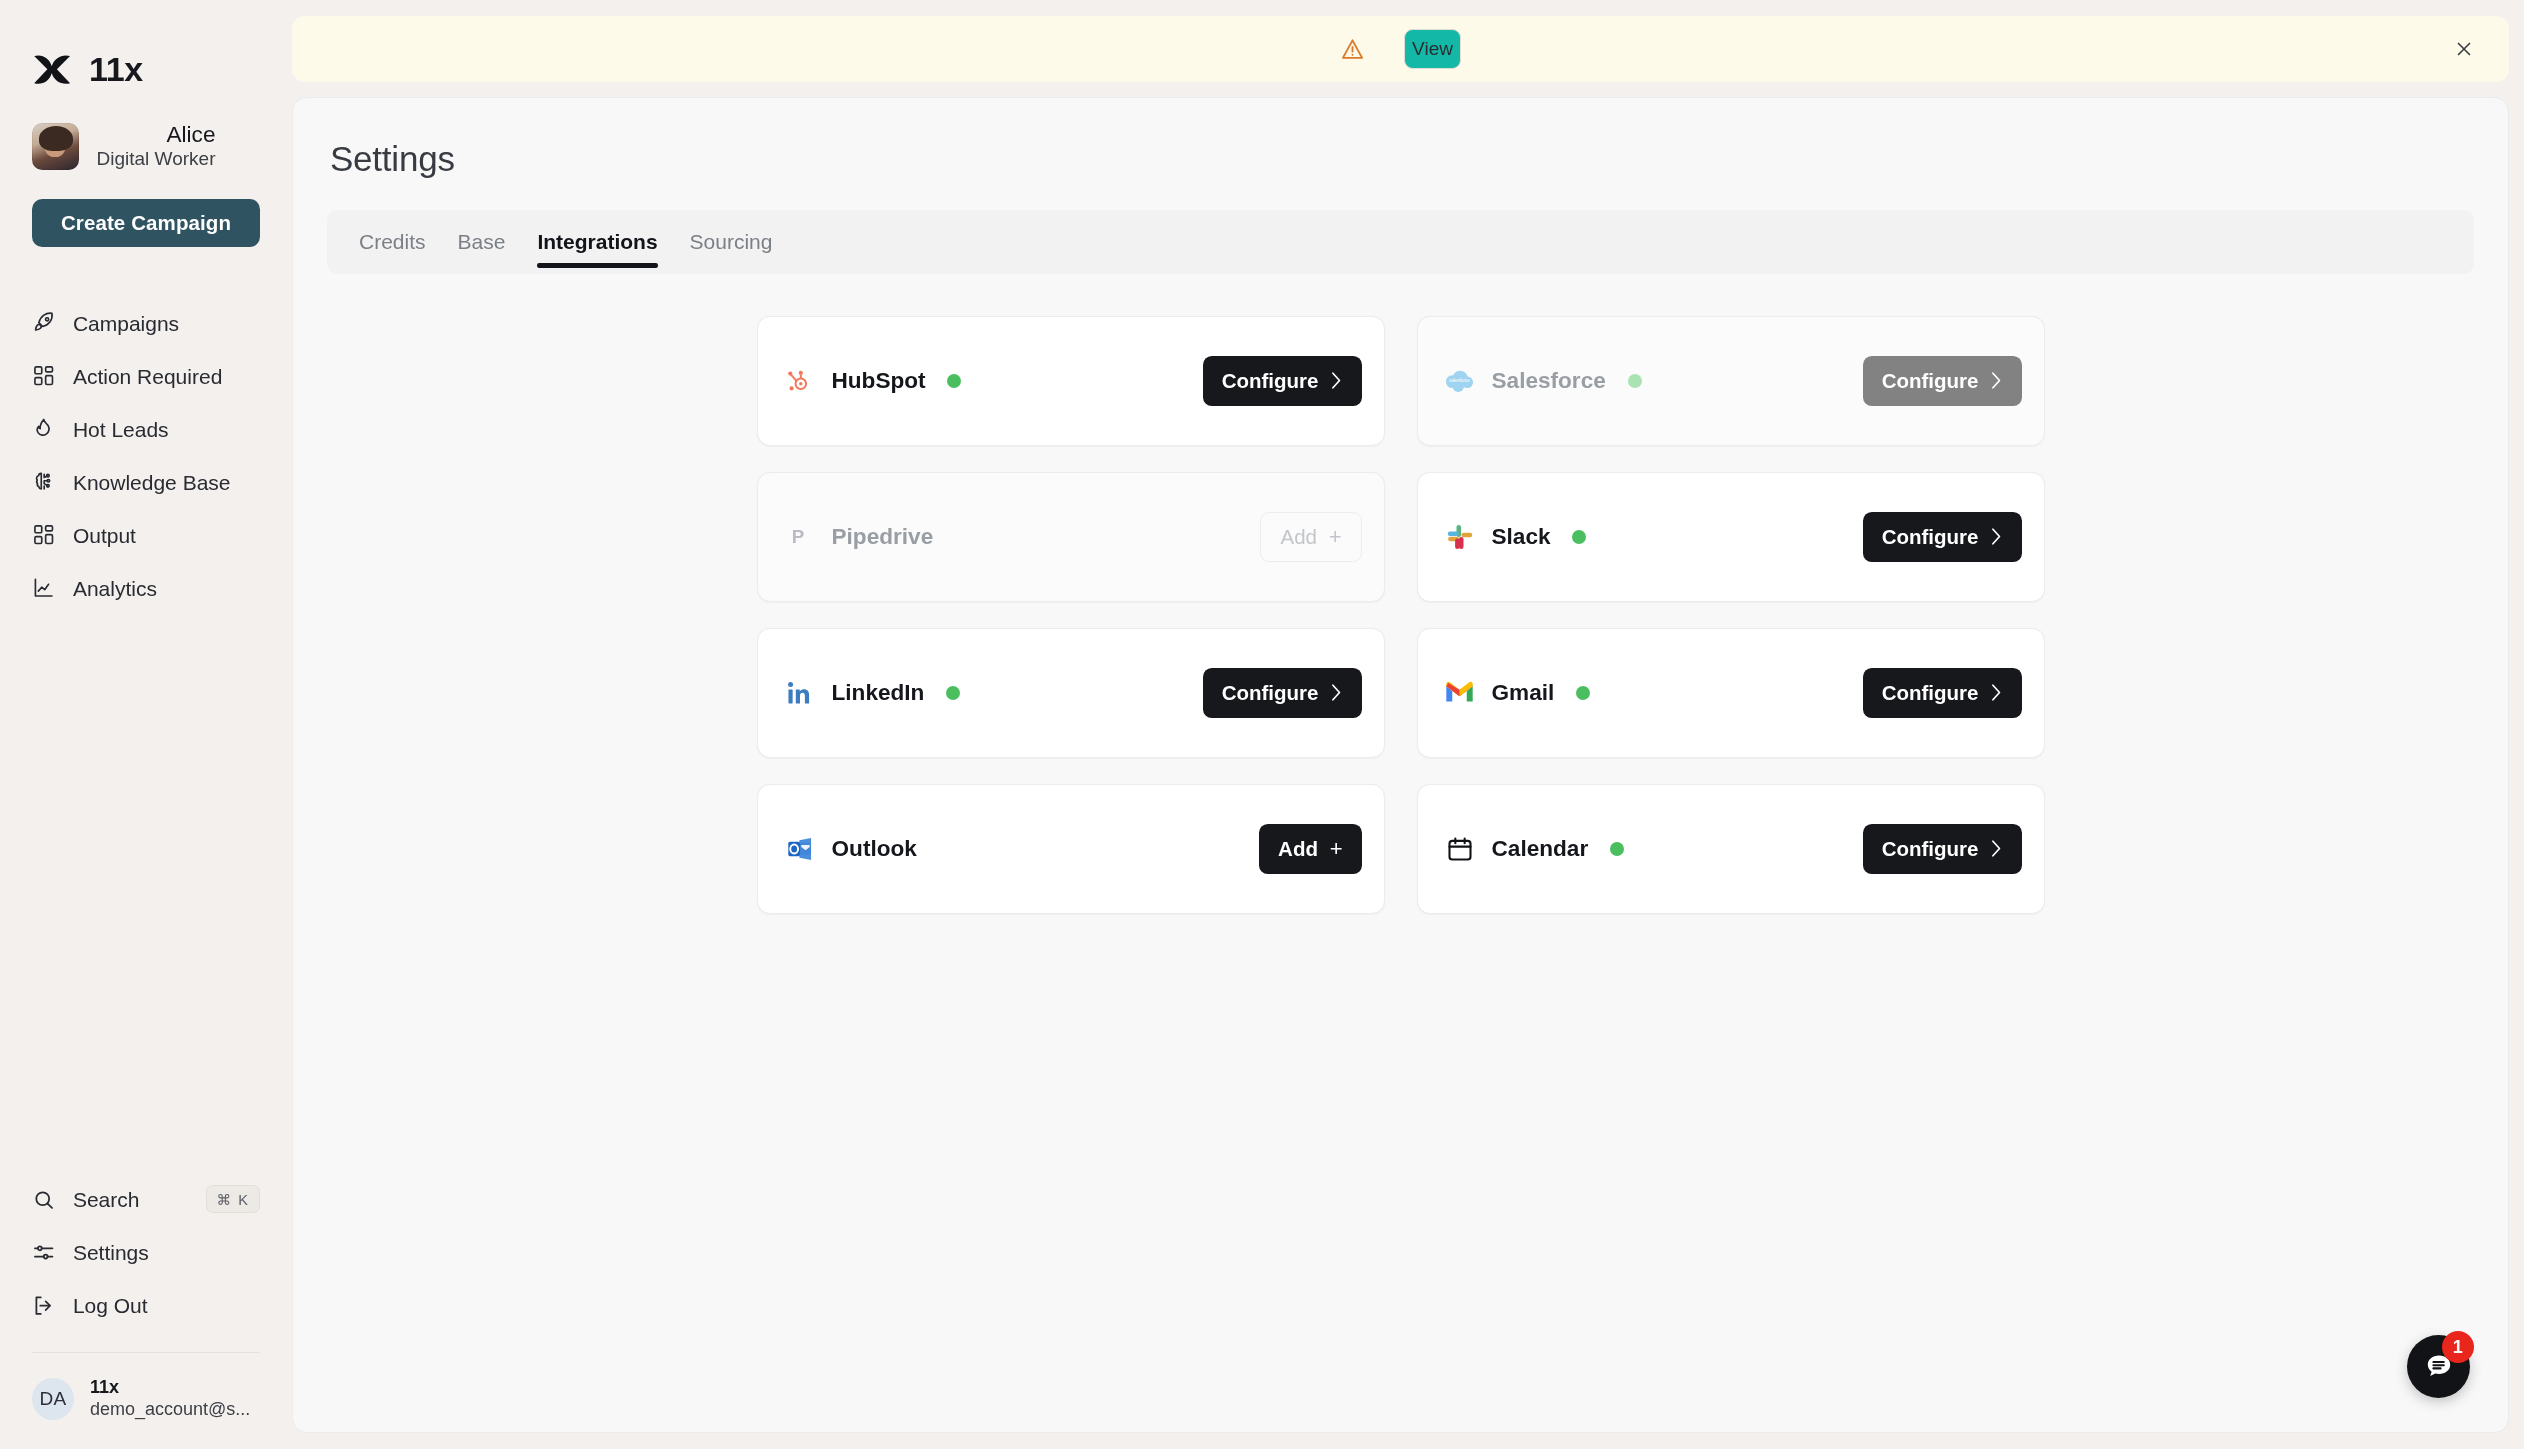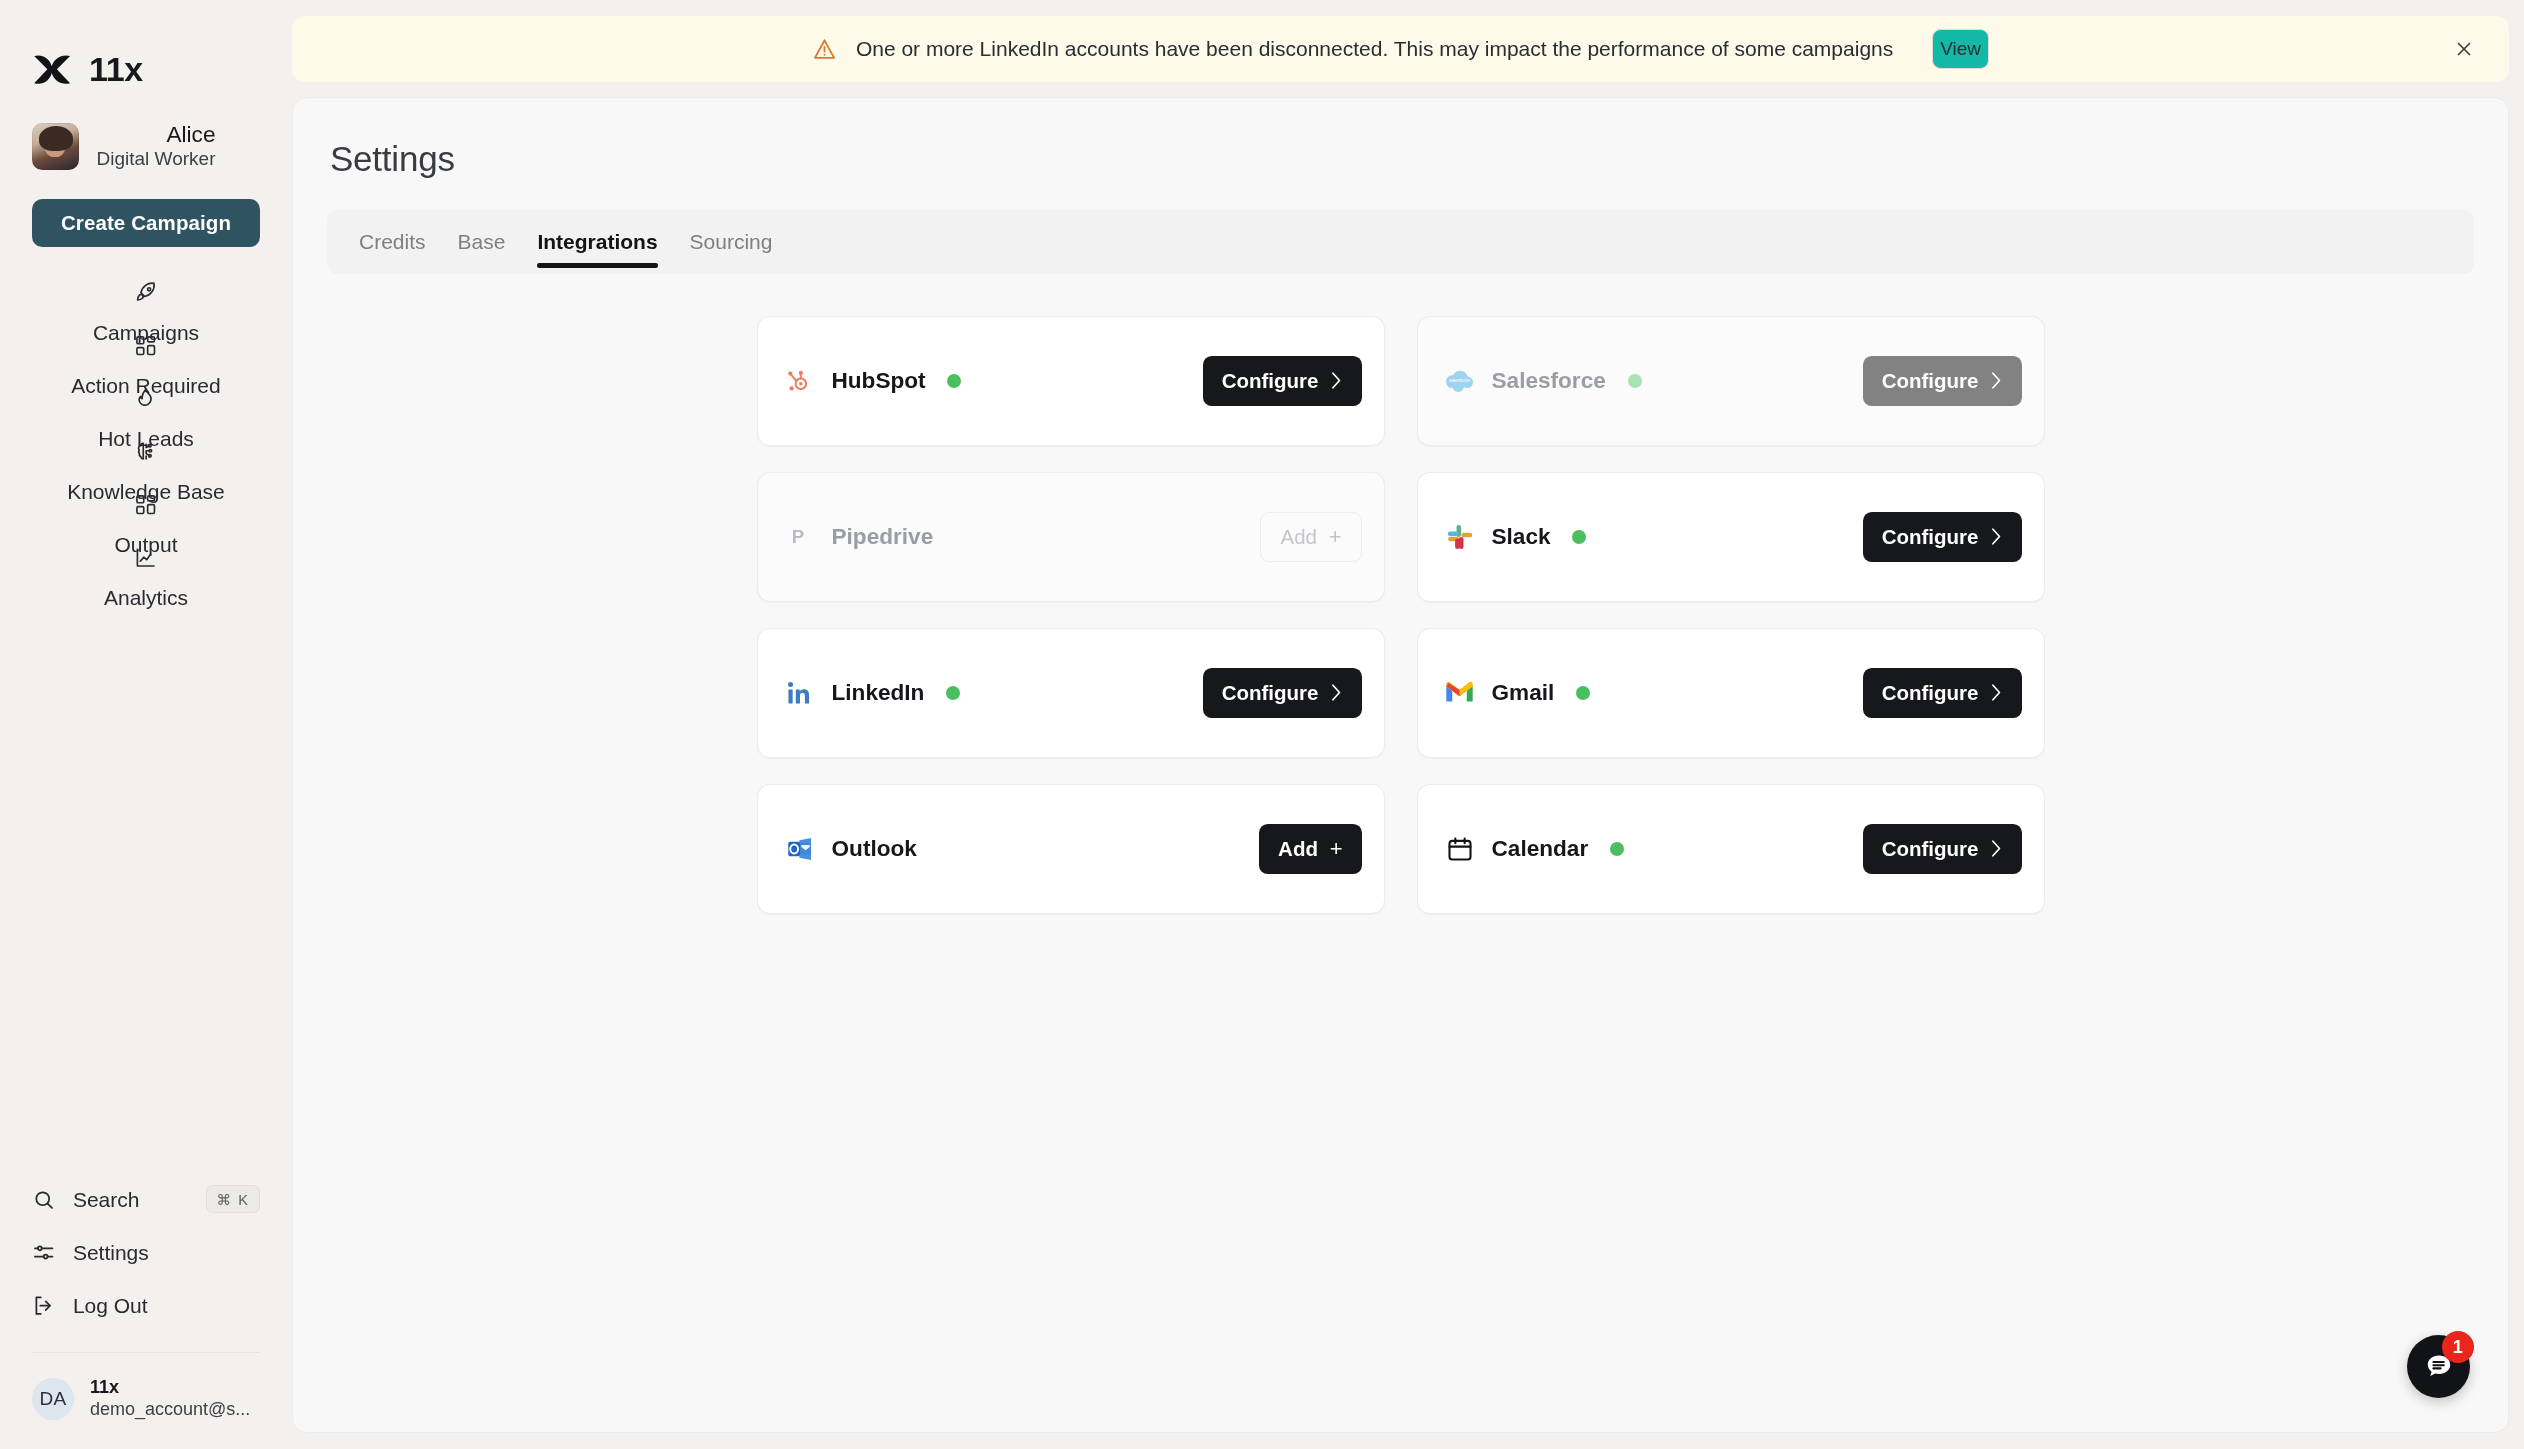--- a/index.html
+++ b/index.html
@@ -47,22 +47,22 @@
     margin-top: 29px; height: 48px; width: 228px;
     background: #2f5360; color: #fff;
     border: none; border-radius: 10.2px;
     font-family: inherit; font-size: 20.5px; font-weight: 700;
     letter-spacing: 0.1px; cursor: pointer;
     display:flex; align-items:center; justify-content:center;
   }
 
   .nav { margin-top: 34px; display: flex; flex-direction: column; }
   .nav-item {
-    display:flex; align-items:center; gap: 17.5px;
-    height: 53px; cursor: pointer; color: #282b31; flex-direction: column;
+    display:flex; align-items:flex-end; gap: 17.5px;
+    height: 53px; cursor: pointer; color: #282b31;
   }
   .nav-label { font-size: 21px; font-weight: 400; line-height: 1; }
   .ico { width: 23.4px; height: 23.4px; flex: 0 0 23.4px; display:block; }
 
   .sidebar-bottom { position:absolute; left:32px; right:32px; bottom: 0; }
   .bottom-nav { display:flex; flex-direction:column; }
   .bottom-item {
     display:flex; align-items:center; gap: 17.5px;
     height: 53px; cursor:pointer; color: #282b31;
   }
@@ -327,21 +327,20 @@
 
     <div class="banner">
       <div class="banner-center">
         <span class="warn-ico">
           <svg viewBox="0 0 24 24" width="25" height="25" fill="none" stroke="#d97a2b" stroke-width="1.8" stroke-linecap="round" stroke-linejoin="round">
             <path d="M12 3.2 21.2 20H2.8L12 3.2z"></path>
               <path d="M12 9.5v4.4"></path>
               <circle cx="12" cy="17" r=".9" fill="#d97a2b" stroke="none"></circle>
           </svg>
         </span>
-        <span class="banner-text">One or more LinkedIn accounts have been disconnected. This may impact the performance of some campaigns</span>
         <button class="banner-view">View</button>
       </div>
       <button class="banner-close">
         <svg viewBox="0 0 24 24" width="22" height="22" fill="none" stroke="#3a3d43" stroke-width="1.8" stroke-linecap="round">
           <path d="M6 6l12 12M18 6L6 18"></path>
         </svg>
       </button>
     </div>
 
     <section class="panel">

